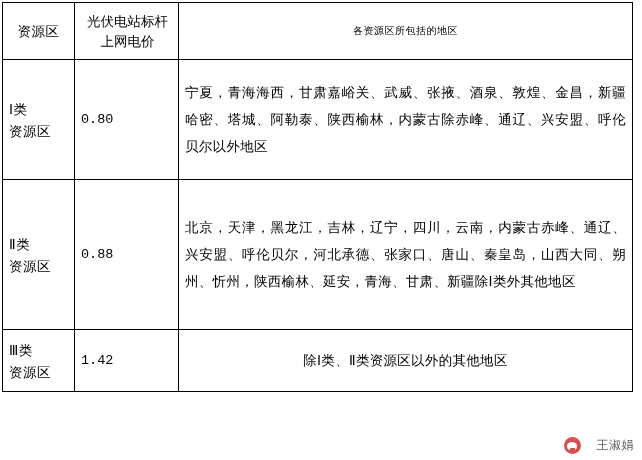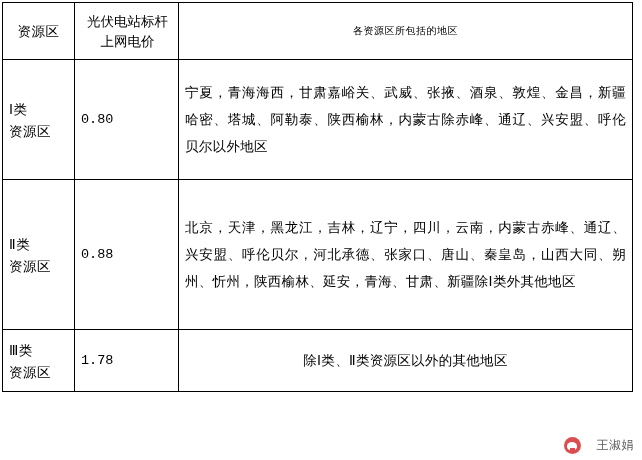--- a/index.html
+++ b/index.html
@@ -158,21 +158,21 @@
           <div>资源区</div>
         </td>
         <td class="price-cell">0.88</td>
         <td class="region-cell">北京，天津，黑龙江，吉林，辽宁，四川，云南，内蒙古赤峰、通辽、兴安盟、呼伦贝尔，河北承德、张家口、唐山、秦皇岛，山西大同、朔州、忻州，陕西榆林、延安，青海、甘肃、新疆除Ⅰ类外其他地区</td>
       </tr>
       <tr class="row3">
         <td class="zone-cell">
           <div>Ⅲ类</div>
           <div>资源区</div>
         </td>
-        <td class="price-cell">1.78</td>
+        <td class="price-cell">1.42</td>
         <td class="region-cell centered">除Ⅰ类、Ⅱ类资源区以外的其他地区</td>
       </tr>
     </tbody>
   </table>
 
   <div class="signature">
     <span class="sig-logo"></span>
     <span class="sig-text">王淑娟</span>
   </div>
 

